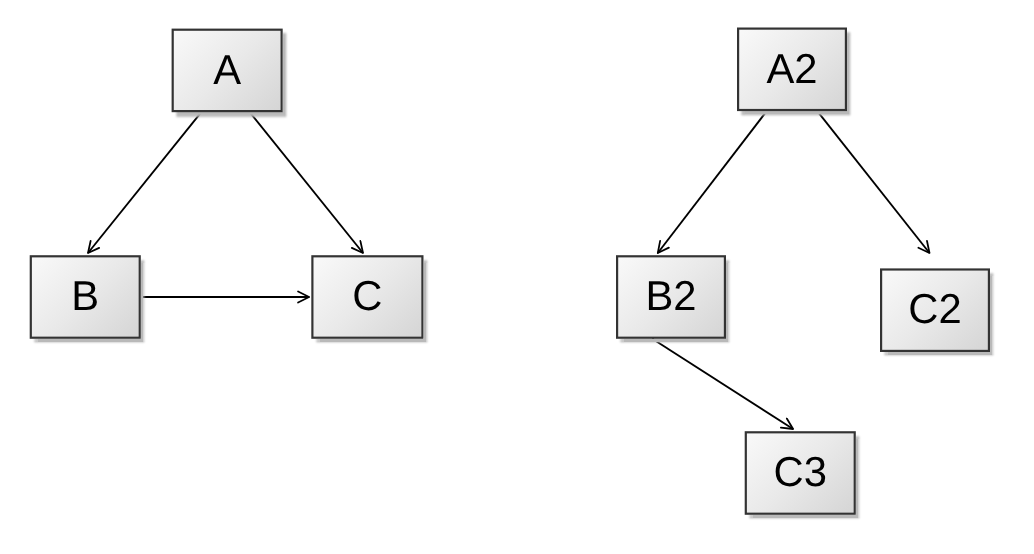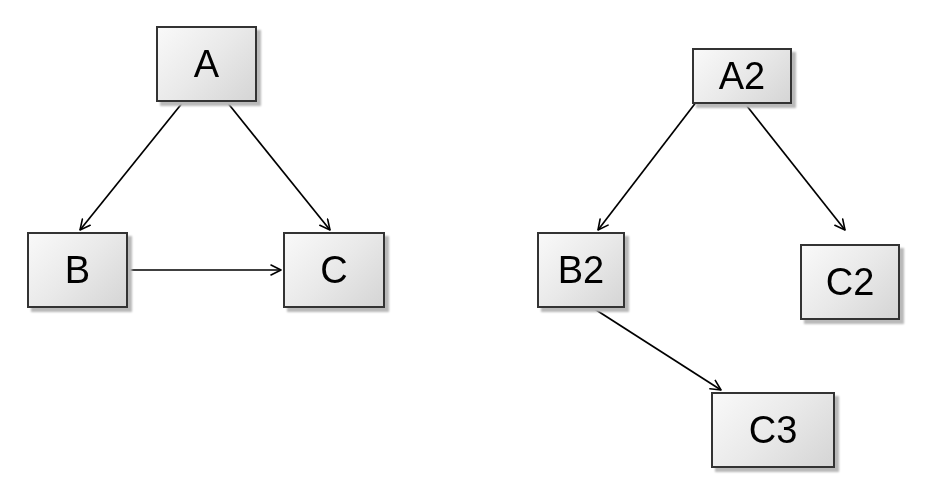--- a/index.html
+++ b/index.html
@@ -74,27 +74,27 @@
           <span class="node-label">A</span>
         </div>
         <div class="node" style="left: 27px; top: 232px; width: 101px; height: 76px;">
           <span class="node-label">B</span>
         </div>
         <div class="node" style="left: 283px; top: 232px; width: 102px; height: 76px;">
           <span class="node-label">C</span>
         </div>
       </div>
       <div class="graph-group">
-        <div class="node" style="left: 692px; top: 25px; width: 100px; height: 56px; margin-top: 23px;">
+        <div class="node" style="left: 670px; top: 25px; width: 100px; height: 76px;">
           <span class="node-label">A2</span>
         </div>
-        <div class="node" style="left: 537px; top: 232px; width: 88px; height: 76px;">
+        <div class="node" style="left: 560px; top: 232px; width: 100px; height: 76px;">
           <span class="node-label">B2</span>
         </div>
         <div class="node" style="left: 800px; top: 232px; width: 100px; height: 76px; margin-top: 12px;">
           <span class="node-label">C2</span>
         </div>
-        <div class="node" style="left: 711px; top: 392px; width: 124px; height: 76px;">
+        <div class="node" style="left: 677px; top: 392px; width: 101px; height: 76px;">
           <span class="node-label">C3</span>
         </div>
       </div>
     </div>
 </div>
 
 </body></html>

